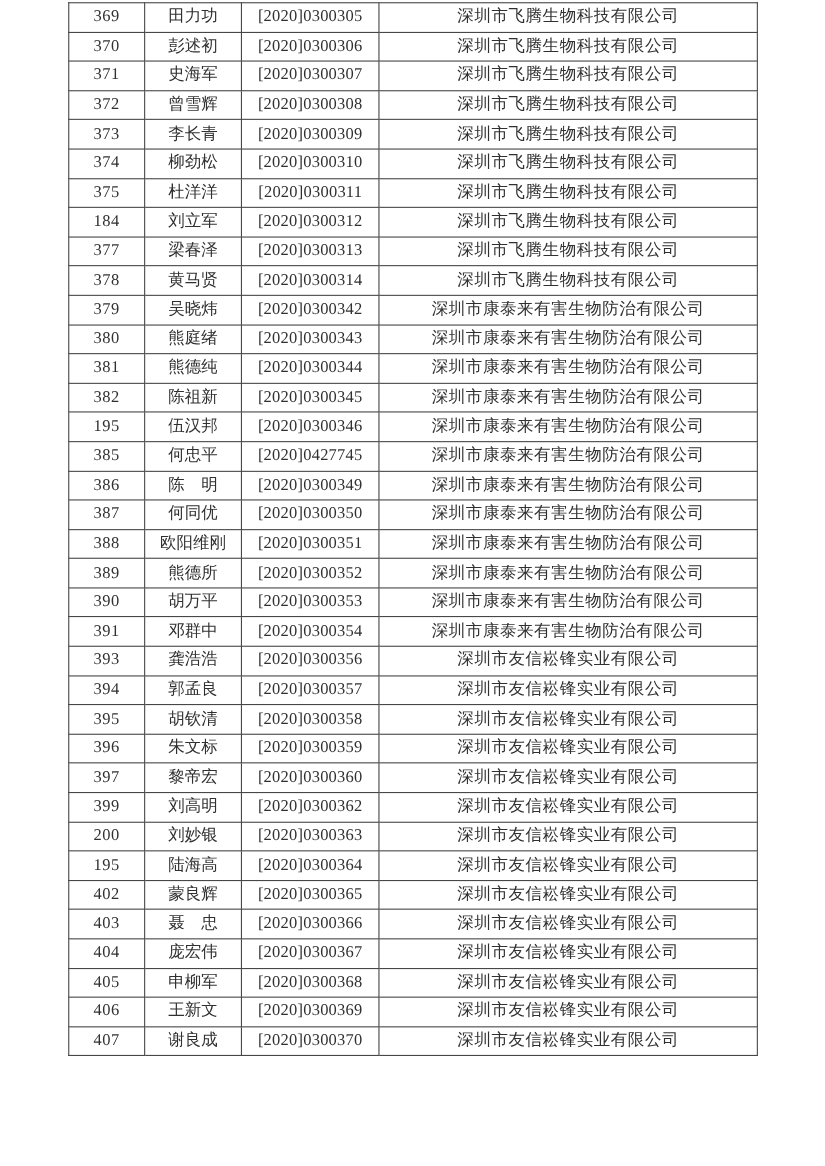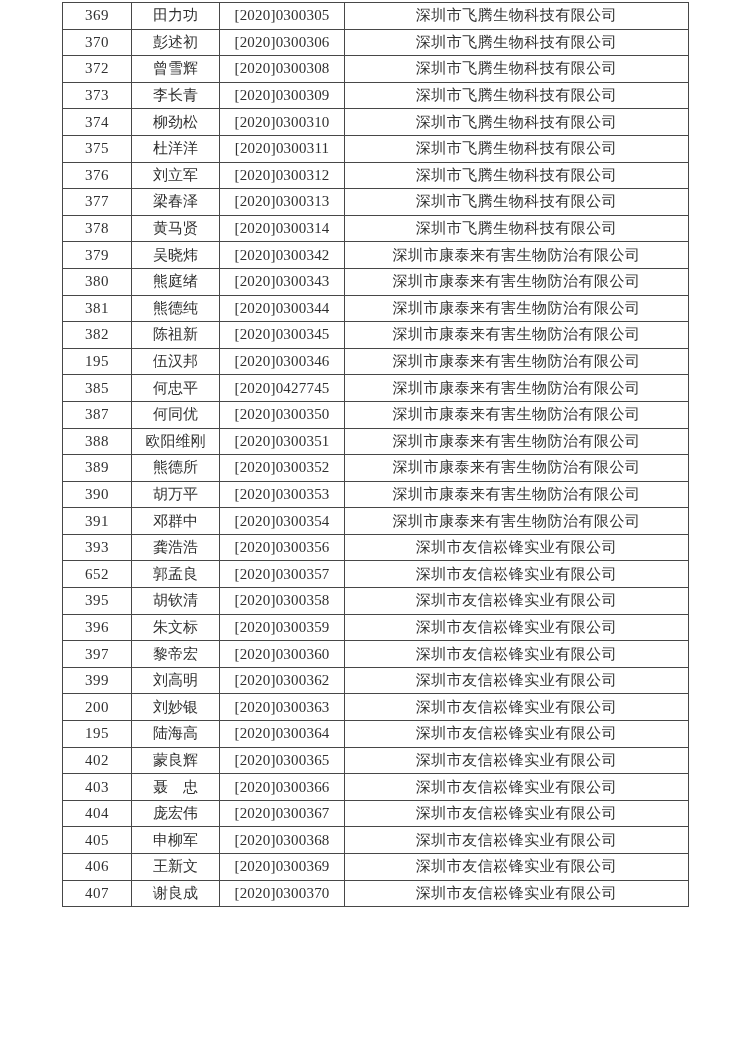--- a/index.html
+++ b/index.html
@@ -65,20 +65,26 @@
     <td class="c-comp">深圳市飞腾生物科技有限公司</td>
   </tr>
 
   <tr>
     <td class="c-idx">370</td>
     <td class="c-name">彭述初</td>
     <td class="c-cert">[2020]0300306</td>
     <td class="c-comp">深圳市飞腾生物科技有限公司</td>
   </tr>
 
+  <tr>
+    <td class="c-idx">371</td>
+    <td class="c-name">史海军</td>
+    <td class="c-cert">[2020]0300307</td>
+    <td class="c-comp">深圳市飞腾生物科技有限公司</td>
+  </tr>
 
   <tr>
     <td class="c-idx">372</td>
     <td class="c-name">曾雪辉</td>
     <td class="c-cert">[2020]0300308</td>
     <td class="c-comp">深圳市飞腾生物科技有限公司</td>
   </tr>
 
   <tr>
     <td class="c-idx">373</td>
@@ -95,21 +101,21 @@
   </tr>
 
   <tr>
     <td class="c-idx">375</td>
     <td class="c-name">杜洋洋</td>
     <td class="c-cert">[2020]0300311</td>
     <td class="c-comp">深圳市飞腾生物科技有限公司</td>
   </tr>
 
   <tr>
-    <td class="c-idx">376</td>
+    <td class="c-idx">184</td>
     <td class="c-name">刘立军</td>
     <td class="c-cert">[2020]0300312</td>
     <td class="c-comp">深圳市飞腾生物科技有限公司</td>
   </tr>
 
   <tr>
     <td class="c-idx">377</td>
     <td class="c-name">梁春泽</td>
     <td class="c-cert">[2020]0300313</td>
     <td class="c-comp">深圳市飞腾生物科技有限公司</td>
@@ -158,20 +164,26 @@
   </tr>
 
 
   <tr>
     <td class="c-idx">385</td>
     <td class="c-name">何忠平</td>
     <td class="c-cert">[2020]0427745</td>
     <td class="c-comp">深圳市康泰来有害生物防治有限公司</td>
   </tr>
 
+  <tr>
+    <td class="c-idx">386</td>
+    <td class="c-name">陈　明</td>
+    <td class="c-cert">[2020]0300349</td>
+    <td class="c-comp">深圳市康泰来有害生物防治有限公司</td>
+  </tr>
 
   <tr>
     <td class="c-idx">387</td>
     <td class="c-name">何同优</td>
     <td class="c-cert">[2020]0300350</td>
     <td class="c-comp">深圳市康泰来有害生物防治有限公司</td>
   </tr>
 
   <tr>
     <td class="c-idx">388</td>
@@ -203,21 +215,21 @@
 
 
   <tr>
     <td class="c-idx">393</td>
     <td class="c-name">龚浩浩</td>
     <td class="c-cert">[2020]0300356</td>
     <td class="c-comp">深圳市友信崧锋实业有限公司</td>
   </tr>
 
   <tr>
-    <td class="c-idx">652</td>
+    <td class="c-idx">394</td>
     <td class="c-name">郭孟良</td>
     <td class="c-cert">[2020]0300357</td>
     <td class="c-comp">深圳市友信崧锋实业有限公司</td>
   </tr>
 
   <tr>
     <td class="c-idx">395</td>
     <td class="c-name">胡钦清</td>
     <td class="c-cert">[2020]0300358</td>
     <td class="c-comp">深圳市友信崧锋实业有限公司</td>

